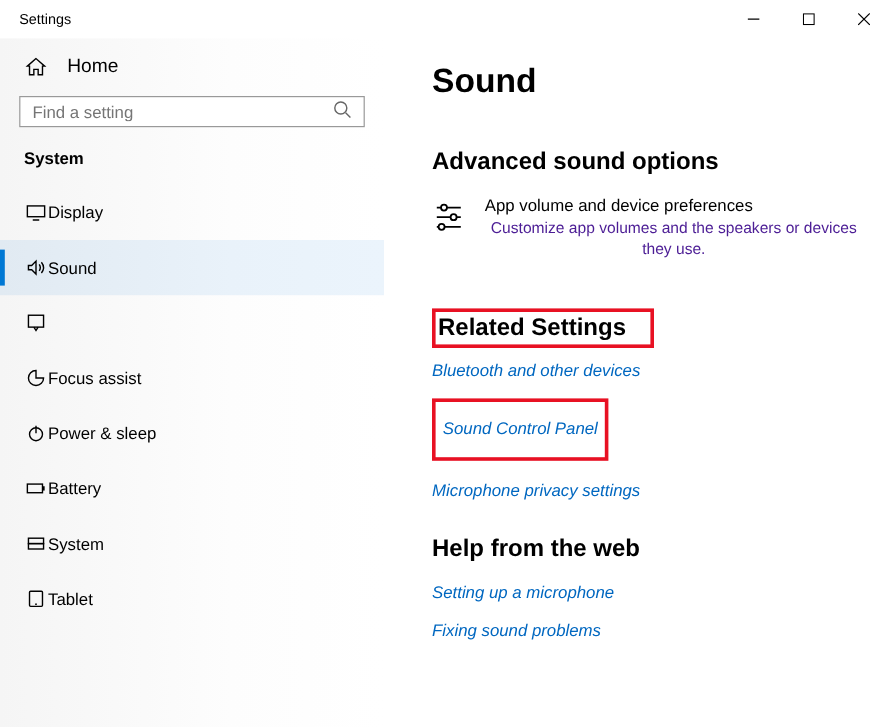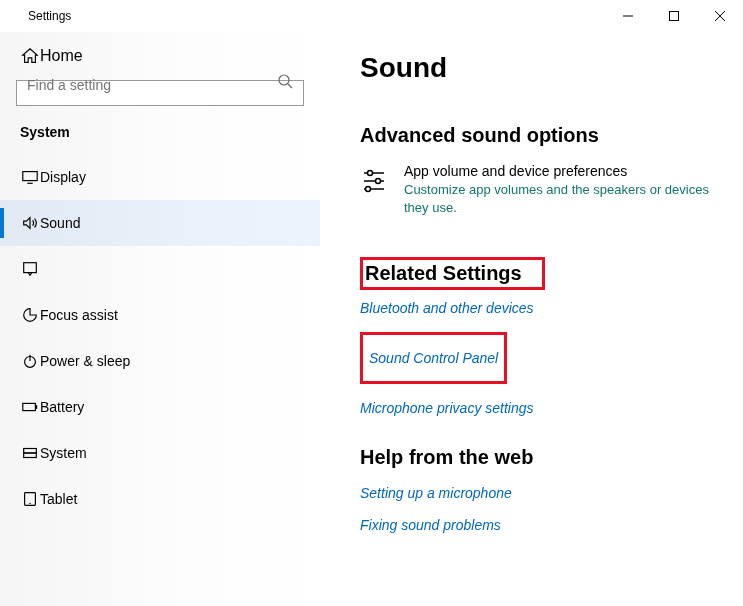--- a/index.html
+++ b/index.html
@@ -1,43 +1,43 @@
 <!DOCTYPE html>
 <html><head>
   <meta charset="utf-8">
   <style>
     * { margin: 0; padding: 0; box-sizing: border-box; font-family: 'Segoe UI', sans-serif; }
     body { background: #fff; width: 743px; height: 606px; overflow: hidden; position: relative; }
     
-    .titlebar { height: 32px; display: flex; align-items: center; padding-left: 28px; }
+    .titlebar { height: 32px; display: flex; align-items: center; padding-left: 16px; }
     .titlebar-title { font-size: 12px; color: #000; }
     .titlebar-controls { margin-left: auto; display: flex; }
     .titlebar-btn { width: 46px; height: 32px; display: flex; align-items: center; justify-content: center; }
     .titlebar-btn svg { width: 10px; height: 10px; }
     
     .container { display: flex; height: calc(100% - 32px); }
     
     .sidebar { width: 320px; padding: 0; background: linear-gradient(to right, #f5f5f5 0%, #fdfdfd 60%, #fff 100%); }
-    .home-row { display: flex; align-items: center; padding: 14px 16px 14px 20px; gap: 0; }
+    .home-row { display: flex; align-items: center; padding: 14px 16px 14px 20px; gap: 16px; }
     .search-wrap { padding: 0 16px 18px 16px; }
-    .search-box { border: 1px solid #999; height: 24px; display: flex; align-items: flex-end; padding: 12px 10px; background: #fff; }
+    .search-box { border: 1px solid #999; height: 24px; display: flex; align-items: center; padding: 12px 10px; background: #fff; }
     .search-input { border: none; outline: none; flex: 1; font-size: 14px; color: #666; background: transparent; }
     .section-label { font-size: 14px; font-weight: 600; padding: 0 16px 14px 20px; }
     .nav-item { display: flex; align-items: center; padding: 13px 16px 13px 20px; font-size: 14px; position: relative; }
     .nav-item.selected { background: rgba(0,120,215,0.08); }
     .nav-item.selected::before { content: ''; position: absolute; left: 0; top: 8px; bottom: 8px; width: 4px; background: #0078d4; }
     .nav-icon { width: 20px; height: 20px; display: flex; align-items: center; justify-content: center; flex-shrink: 0; }
     
     .content { flex: 1; padding: 20px 24px 20px 40px; overflow-y: auto; }
     .page-title { font-size: 28px; font-weight: 600; margin-bottom: 40px; }
     .section-title { font-size: 20px; font-weight: 600; margin-bottom: 16px; }
     .pref-row { display: flex; gap: 16px; margin-bottom: 40px; }
     .pref-icon { width: 28px; height: 28px; flex-shrink: 0; margin-top: 2px; }
     .pref-title { font-size: 14px; margin-bottom: 2px; }
-    .pref-desc { font-size: 13px; color: #0f766e; line-height: 1.4; }
+    .pref-desc { font-size: 13px; color: #4c1d95; line-height: 1.4; text-align: center; }
     .link { color: #0067c0; font-size: 14px; display: block; margin-bottom: 16px; text-decoration: none; cursor: pointer; font-style: italic; }
     .highlight { border: 3px solid #e81123; display: inline-block; padding: 14px 6px; }
     .highlight-heading { border: 3px solid #e81123; display: inline-block; padding: 2px 20px 2px 2px; margin-bottom: 10px; }
     .help-section { margin-top: 30px; }
   </style>
 </head>
 <body>
 
 <div class="titlebar">
   <span class="titlebar-title">Settings</span>

